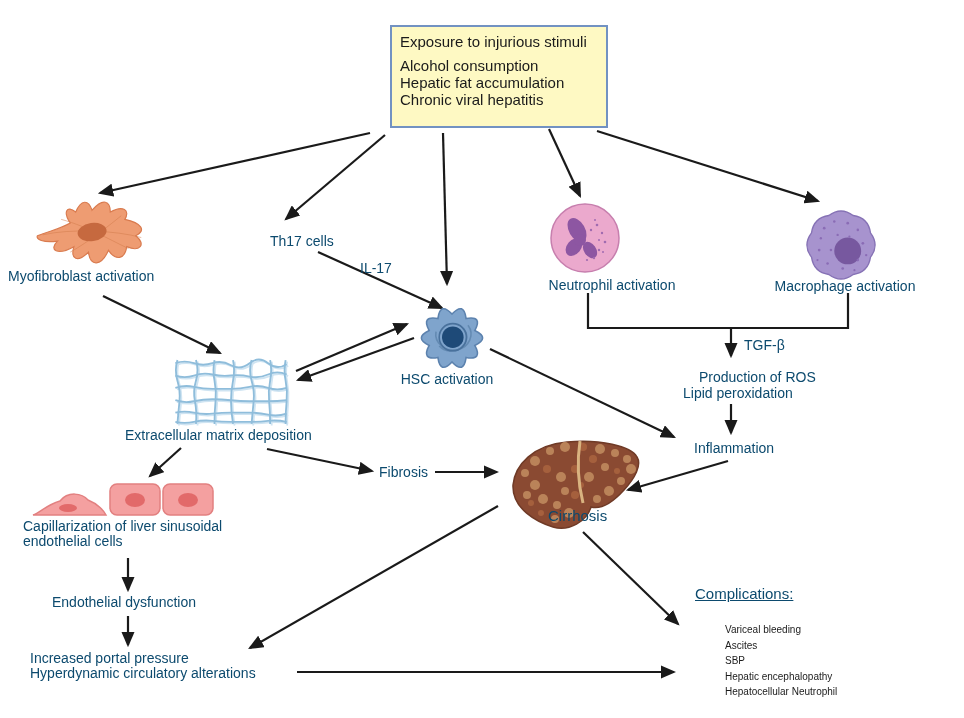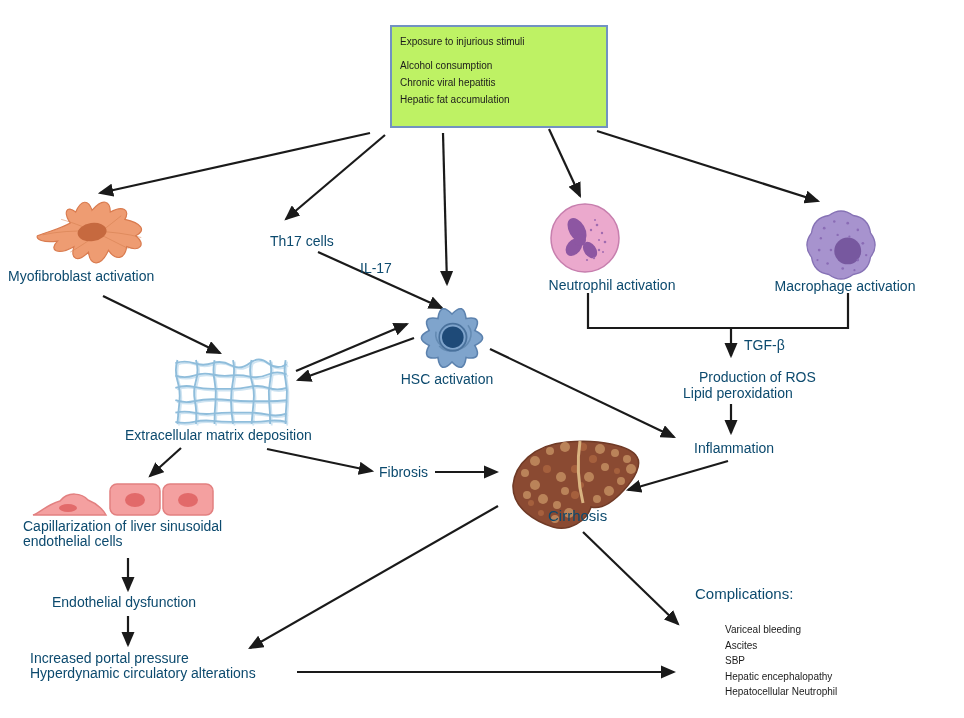--- a/index.html
+++ b/index.html
@@ -4,24 +4,24 @@
 <style>
   html,body{margin:0;padding:0;background:#fff;}
   .canvas{
     position:relative;width:964px;height:718px;background:#ffffff;
     font-family:"Liberation Sans",sans-serif;color:#1b1b1b;overflow:hidden;
   }
   .lbl{position:absolute;font-size:14px;line-height:16px;white-space:nowrap;color:#0c4a6e;}
   .lbl.center{transform:translateX(-50%);text-align:center;}
   .stimuli-box{
     position:absolute;left:390px;top:25px;width:218px;height:103px;box-sizing:border-box;
-    background:#bef264;border:2px solid #7292c2;padding:6px 8px;font-size:10px;line-height:17px;
+    background:#fef9c3;border:2px solid #7292c2;padding:6px 8px;font-size:15px;line-height:17px;
   }
   .stimuli-box .gap{height:7px;}
-  .underline{}
+  .underline{text-decoration:underline;}
   .list{position:absolute;font-size:10px;line-height:15.5px;white-space:nowrap;margin-left:30px;}
   svg{position:absolute;overflow:visible;}
   .arrows{left:0;top:0;}
 </style>
 </head>
 <body>
 
 <div class="canvas">
 
   <svg class="arrows" width="964" height="718" viewBox="0 0 964 718">
@@ -53,22 +53,22 @@
       <line x1="498" y1="506" x2="250" y2="648" marker-end="url(#ah)"></line>
       <line x1="583" y1="532" x2="678" y2="624" marker-end="url(#ah)"></line>
       <line x1="297" y1="672" x2="674" y2="672" marker-end="url(#ah)"></line>
     </g>
   </svg>
 
   <div class="stimuli-box">
     <div>Exposure to injurious stimuli</div>
     <div class="gap"></div>
     <div>Alcohol consumption</div>
+    <div>Hepatic fat accumulation</div>
     <div>Chronic viral hepatitis</div>
-    <div>Hepatic fat accumulation</div>
   </div>
 
   <svg style="left:33px;top:192px;" width="120" height="82" viewBox="0 0 130 90">
     <path d="M4,48 C20,42 30,40 40,34 C32,22 36,14 46,22 C52,8 60,8 64,20 C76,6 84,10 84,22 C98,14 106,20 100,30 C118,34 124,42 112,48 C124,58 116,66 102,60 C100,74 90,76 82,64 C74,82 62,82 60,66 C48,78 40,74 44,60 C26,70 16,64 26,54 C10,56 2,52 4,48 Z" fill="#ee9c72" stroke="#d97b4f" stroke-width="1.3"></path>
     <path d="M10,47 C40,40 90,42 118,50 M30,30 C60,38 90,56 104,62 M40,66 C60,55 85,35 96,26" stroke="#d07a4a" stroke-width="1" opacity="0.55" fill="none"></path>
     <ellipse cx="64" cy="44" rx="16" ry="10" fill="#c6693f" transform="rotate(-8 64 44)"></ellipse>
   </svg>
 
   <svg style="left:412px;top:298px;" width="80" height="80" viewBox="0 0 100 100">
     <path d="M78.5,59.3 Q88.8,78.2 67.6,74.3 Q64.8,95.7 50,80 Q35.2,95.7 32.4,74.3 Q11.2,78.2 21.5,59.3 Q2,50 21.5,40.7 Q11.2,21.8 32.4,25.7 Q35.2,4.3 50,20 Q64.8,4.3 67.6,25.7 Q88.8,21.8 78.5,40.7 Q98,50 78.5,59.3 Z" fill="#7fa4cc" stroke="#5c82ae" stroke-width="2"></path>

